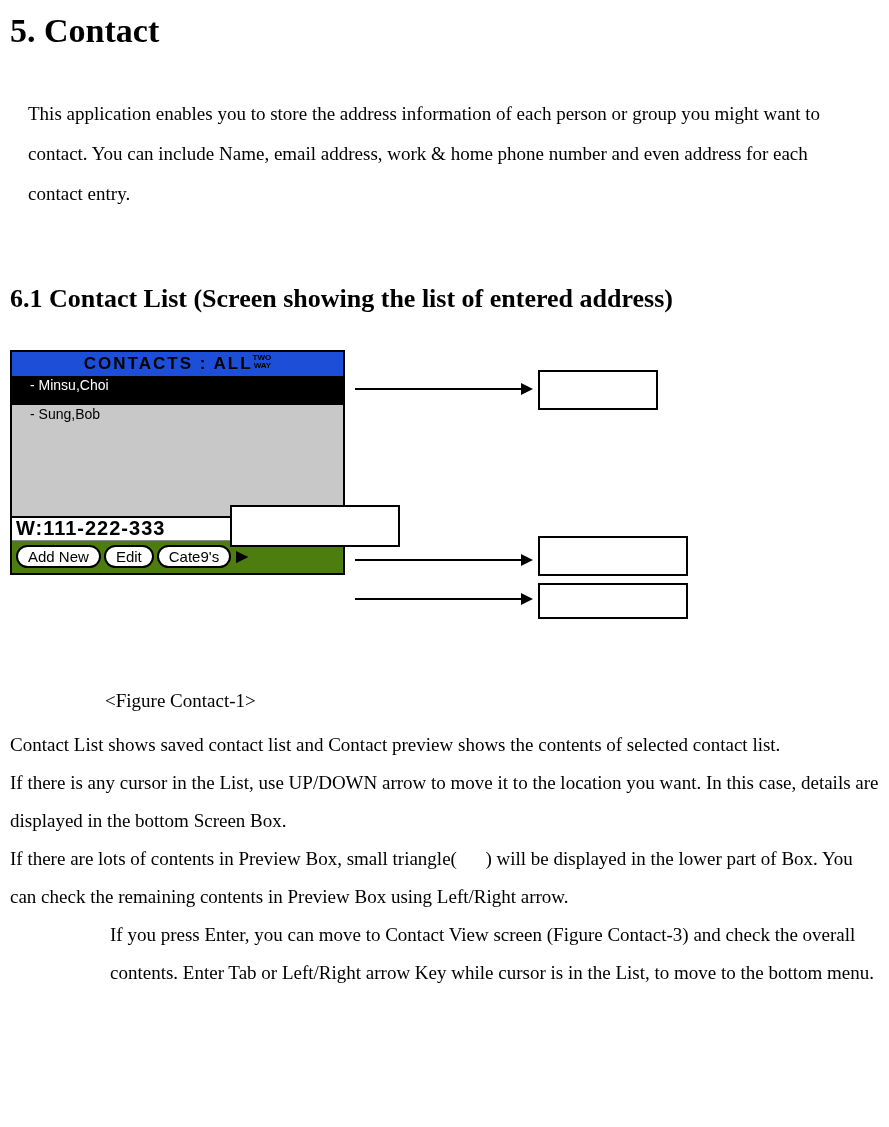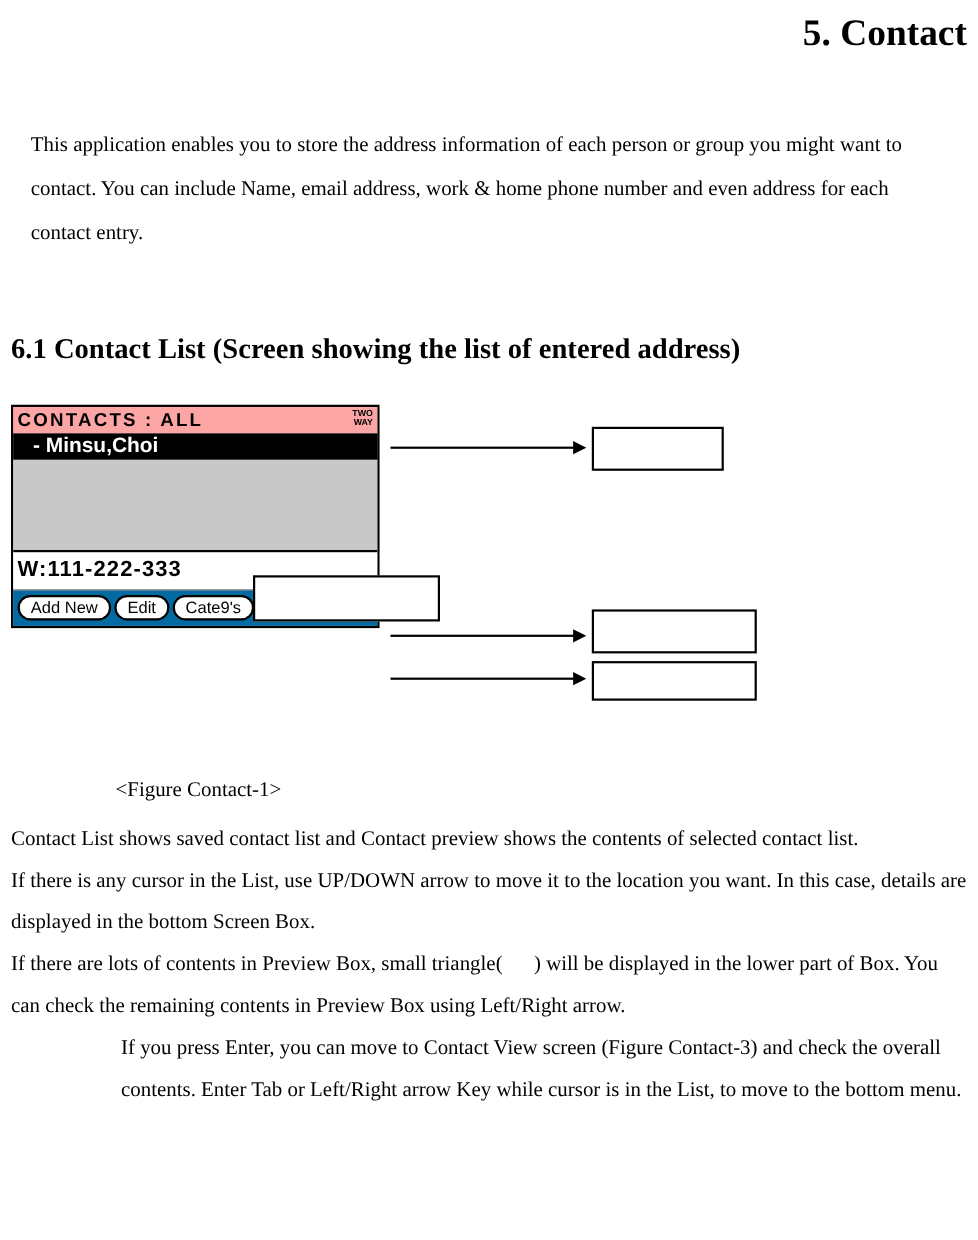--- a/index.html
+++ b/index.html
@@ -6,23 +6,23 @@
     body {
       font-family: "Times New Roman", Times, serif;
       color: #000;
       background: #fff;
       width: 889px;
       padding: 0 10px;
     }
     .page-title {
       font-size: 34px;
       font-weight: bold;
-      text-align: right;
+      text-align: left;
       margin-top: 12px;
-      margin-bottom: 62px;
+      margin-bottom: 44px;
     }
     .intro {
       font-size: 19px;
       line-height: 2.1;
       margin: 0 18px 70px 18px;
     }
     .section-heading {
       font-size: 26px;
       font-weight: bold;
       margin-bottom: 36px;
@@ -37,70 +37,70 @@
       left: 0;
       top: 0;
       width: 335px;
       background: #c8c8c8;
       border: 2px solid #000;
       font-family: Arial, Helvetica, sans-serif;
     }
     .device-header {
       display: flex;
       align-items: flex-start;
-      justify-content: space-between;
+      justify-content: center;
       padding: 2px 4px 0 4px;
       font-size: 17px;
       font-weight: bold;
       letter-spacing: 2px;
       height: 24px;
-      background: #fca5a5;
+      background: #1d4ed8;
     }
     .device-header-indicator {
       font-size: 8px;
       line-height: 8px;
       font-weight: bold;
       letter-spacing: 0;
       text-align: right;
     }
     .device-list-item {
-      font-size: 19px;
-      font-weight: bold;
-      padding: 1px 6px 1px 18px;
+      font-size: 14px;
+      font-weight: normal;
+      padding: 1px 6px 12px 18px;
       background: #c8c8c8;
       color: #000;
     }
     .device-list-item.selected {
       background: #000;
       color: #fff;
     }
     .device-middle-space {
       height: 82px;
       background: #c8c8c8;
       position: relative;
     }
     .preview-row {
       background: #fff;
       border-top: 2px solid #000;
       display: flex;
       align-items: center;
       justify-content: space-between;
-      height: 36px;
+      height: 24px;
       padding: 0 4px 0 4px;
       font-size: 20px;
       font-weight: bold;
       letter-spacing: 1px;
     }
     .preview-triangle {
       font-size: 12px;
       align-self: flex-end;
       padding-bottom: 2px;
     }
     .menu-row {
-      background: #0369a1;
+      background: #4d7c0f;
       display: flex;
       align-items: center;
       gap: 3px;
       padding: 4px 4px 5px 4px;
       border-top: 1px solid #888;
     }
     .menu-btn {
       background: #fff;
       border: 2px solid #000;
       border-radius: 13px;
@@ -163,20 +163,21 @@
 <div class="figure-area">
 
   <div class="device">
     <div class="device-header">
       <span>CONTACTS : ALL</span>
       <span class="device-header-indicator">
         <span>TWO</span><br><span>WAY</span>
       </span>
     </div>
     <div class="device-list-item selected">- Minsu,Choi</div>
+    <div class="device-list-item">- Sung,Bob</div>
     <div class="device-middle-space"></div>
     <div class="preview-row">
       <span>W:111-222-333</span>
       <span class="preview-triangle">▶</span>
     </div>
     <div class="menu-row">
       <span class="menu-btn">Add New</span>
       <span class="menu-btn">Edit</span>
       <span class="menu-btn">Cate9's</span>
       <span class="menu-arrow">▶</span>

